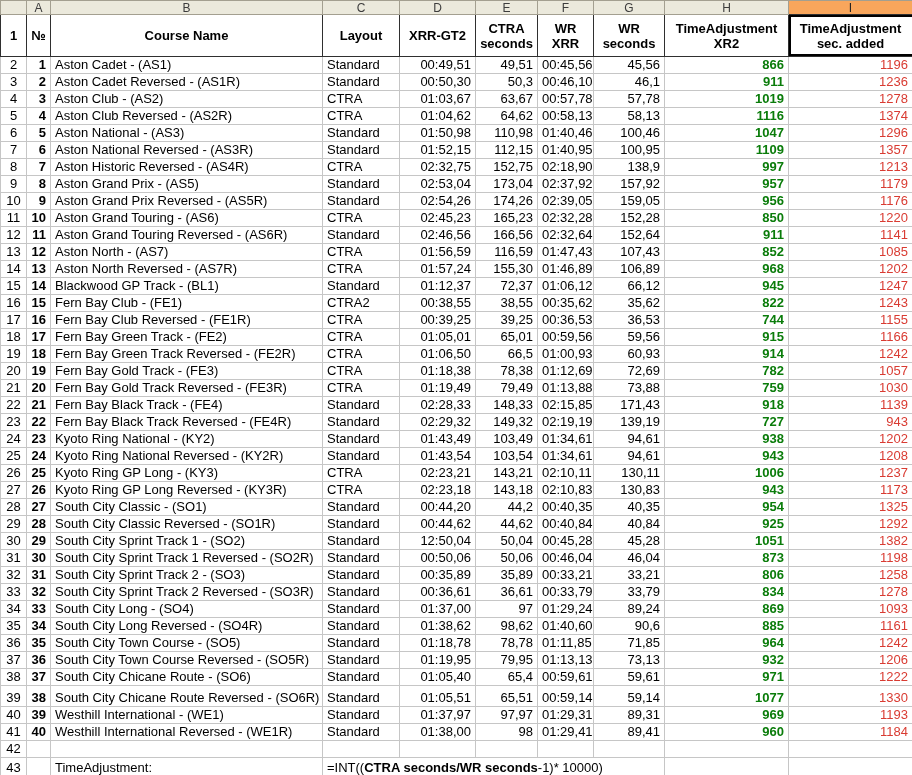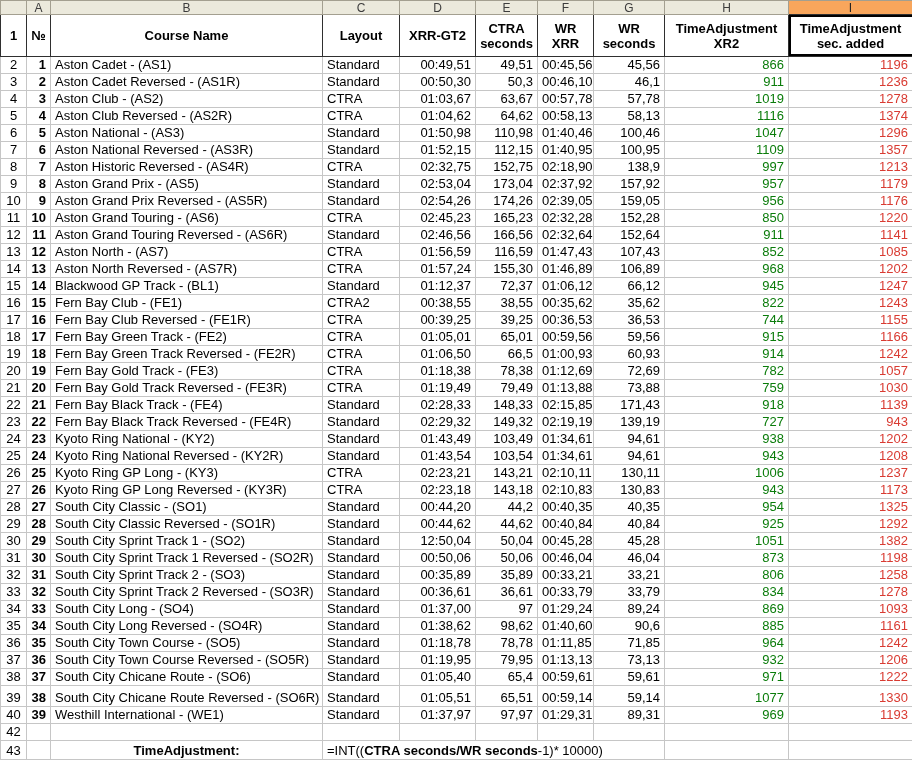--- a/index.html
+++ b/index.html
@@ -39,25 +39,25 @@
   .hdr td.selcell{box-shadow:inset 2px 2px 0 0 #000, inset 0 -2px 0 0 #000;}
 
   
   .data td{
     background:#fff;border:1px solid var(--grid);
     font-size:13px;line-height:15px;
     vertical-align:bottom;padding:0 4px 1px 4px;color:#000;
   }
   td.al{text-align:left;} td.ar{text-align:right;} 
   td.bold{font-weight:bold;}
-  td.green{color:var(--green);font-weight:normal;margin-top:20px;}
+  td.green{color:var(--green);font-weight:bold;margin-top:20px;}
   td.red{color:var(--red);text-align:right;}
   .formula-cell{text-align:left;}
   .formula-cell b{font-weight:bold;}
-  .label-cell{font-weight:bold;text-align:center;}
+  .label-cell{font-weight:normal;text-align:left;}
 </style>
 </head>
 <body>
 
 <table>
   <colgroup id="grid-cols">
       <col style="width: 26px;">
       <col style="width: 24px;">
       <col style="width: 272px;">
       <col style="width: 77px;">
@@ -555,20 +555,32 @@
         <td class="al">Westhill International - (WE1)</td>
         <td class="al">Standard</td>
         <td class="ar">01:37,97</td>
         <td class="ar">97,97</td>
         <td class="ar">01:29,31</td>
         <td class="ar">89,31</td>
         <td class="ar green">969</td>
         <td class="ar red">1193</td>
       </tr>
       <tr class="data" style="height: 17px;">
+        <td class="row-num">41</td>
+        <td class="ar bold">40</td>
+        <td class="al">Westhill International Reversed - (WE1R)</td>
+        <td class="al">Standard</td>
+        <td class="ar">01:38,00</td>
+        <td class="ar">98</td>
+        <td class="ar">01:29,41</td>
+        <td class="ar">89,41</td>
+        <td class="ar green">960</td>
+        <td class="ar red">1184</td>
+      </tr>
+      <tr class="data" style="height: 17px;">
         <td class="row-num">42</td>
         <td></td>
         <td></td>
         <td></td>
         <td></td>
         <td></td>
         <td></td>
         <td></td>
         <td></td>
         <td></td>

